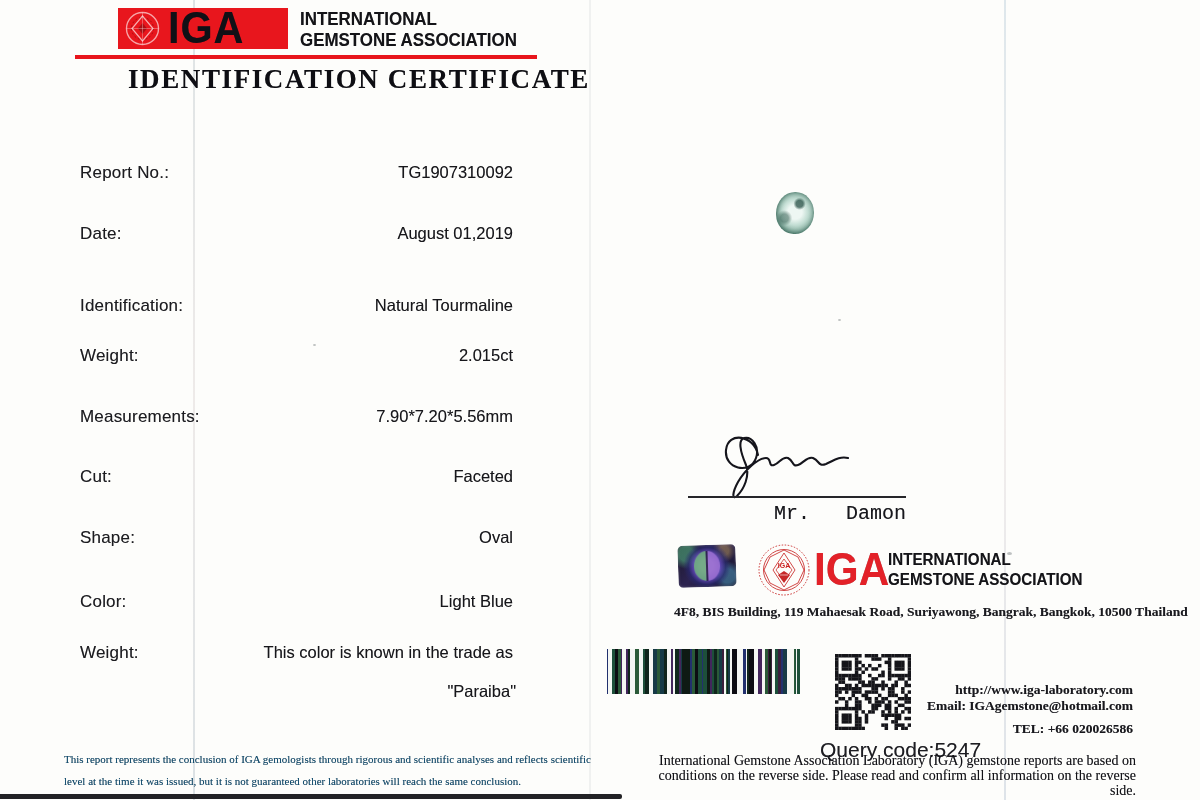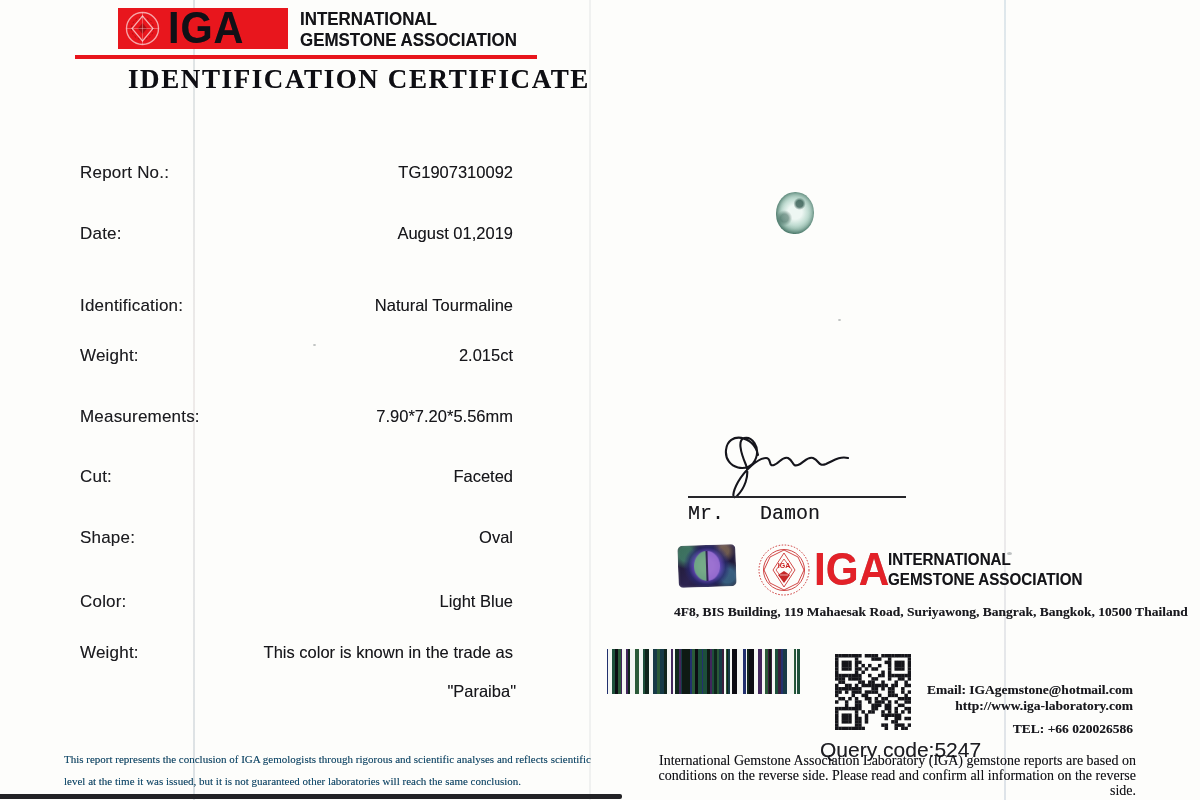--- a/index.html
+++ b/index.html
@@ -30,21 +30,21 @@
   .gem{position:absolute;left:776px;top:192px;width:38px;height:42px;border-radius:50% 48% 50% 46%;
     background:
       radial-gradient(circle at 62% 28%, rgba(40,80,70,.75) 0 9%, rgba(40,80,70,0) 16%),
       radial-gradient(circle at 22% 62%, rgba(60,100,88,.55) 0 10%, rgba(60,100,88,0) 20%),
       radial-gradient(circle at 50% 48%, #eef7f3 0 24%, #c2ddd3 45%, #8db4a6 70%, #5d8a7b 88%, #7aa294 100%);
     box-shadow:inset 0 0 4px rgba(30,70,60,.5), inset 2px -2px 5px rgba(40,90,75,.45);
   }
   
   .sig-svg{position:absolute;left:700px;top:425px;}
   .sig-line{position:absolute;left:688px;top:496px;width:218px;height:2px;background:#26262a;}
-  .sig-name{position:absolute;left:688px;top:502px;width:218px;text-align:left;font-family:"Liberation Mono",monospace;font-size:20px;color:#17171c;white-space:pre;}
+  .sig-name{position:absolute;left:688px;top:502px;width:218px;text-align:right;font-family:"Liberation Mono",monospace;font-size:20px;color:#17171c;white-space:pre;}
   
   .hologram{position:absolute;left:678px;top:545px;width:58px;height:42px;border-radius:5px;transform:rotate(-2deg);
     background:
       radial-gradient(circle at 50% 50%, rgba(190,150,230,.95) 0 18%, rgba(110,80,200,.9) 34%, rgba(40,40,110,.7) 52%, rgba(20,18,40,0) 66%),
       radial-gradient(circle at 15% 20%, rgba(90,200,140,.5) 0 12%, transparent 25%),
       radial-gradient(circle at 85% 75%, rgba(90,180,220,.45) 0 12%, transparent 25%),
       radial-gradient(circle at 80% 15%, rgba(220,180,90,.4) 0 8%, transparent 20%),
       linear-gradient(135deg,#1a1628,#2c2350 45%,#151226);
     box-shadow:inset 0 0 3px rgba(255,255,255,.25);
   }
@@ -498,21 +498,21 @@
       <rect x="3.3043478260869565" y="72.69565217391305" width="3.5043478260869567" height="3.5043478260869567" fill="#15151a"></rect>
       <rect x="6.608695652173913" y="72.69565217391305" width="3.5043478260869567" height="3.5043478260869567" fill="#15151a"></rect>
       <rect x="9.91304347826087" y="72.69565217391305" width="3.5043478260869567" height="3.5043478260869567" fill="#15151a"></rect>
       <rect x="13.217391304347826" y="72.69565217391305" width="3.5043478260869567" height="3.5043478260869567" fill="#15151a"></rect>
       <rect x="16.52173913043478" y="72.69565217391305" width="3.5043478260869567" height="3.5043478260869567" fill="#15151a"></rect>
       <rect x="19.82608695652174" y="72.69565217391305" width="3.5043478260869567" height="3.5043478260869567" fill="#15151a"></rect>
     </svg>
   <div class="query-code">Query code:5247</div>
 
   <div class="contact">
+    <span style="display:block;">http://www.iga-laboratory.com</span>
     <span style="display:block;">Email: IGAgemstone@hotmail.com</span>
-    <span style="display:block;">http://www.iga-laboratory.com</span>
     <span style="display:block;margin-top:8px;">TEL: +66 020026586</span>
   </div>
 
   <div class="disclaimer">This report represents the conclusion of IGA gemologists through rigorous and scientific analyses and reflects scientific level at the time it was issued, but it is not guaranteed other laboratories will reach the same conclusion.</div>
   <div class="reverse-note">International Gemstone Association Laboratory (IGA) gemstone reports are based on conditions on the reverse side. Please  read and confirm all information on the reverse side.</div>
 
 </div>
 
 </body></html>

